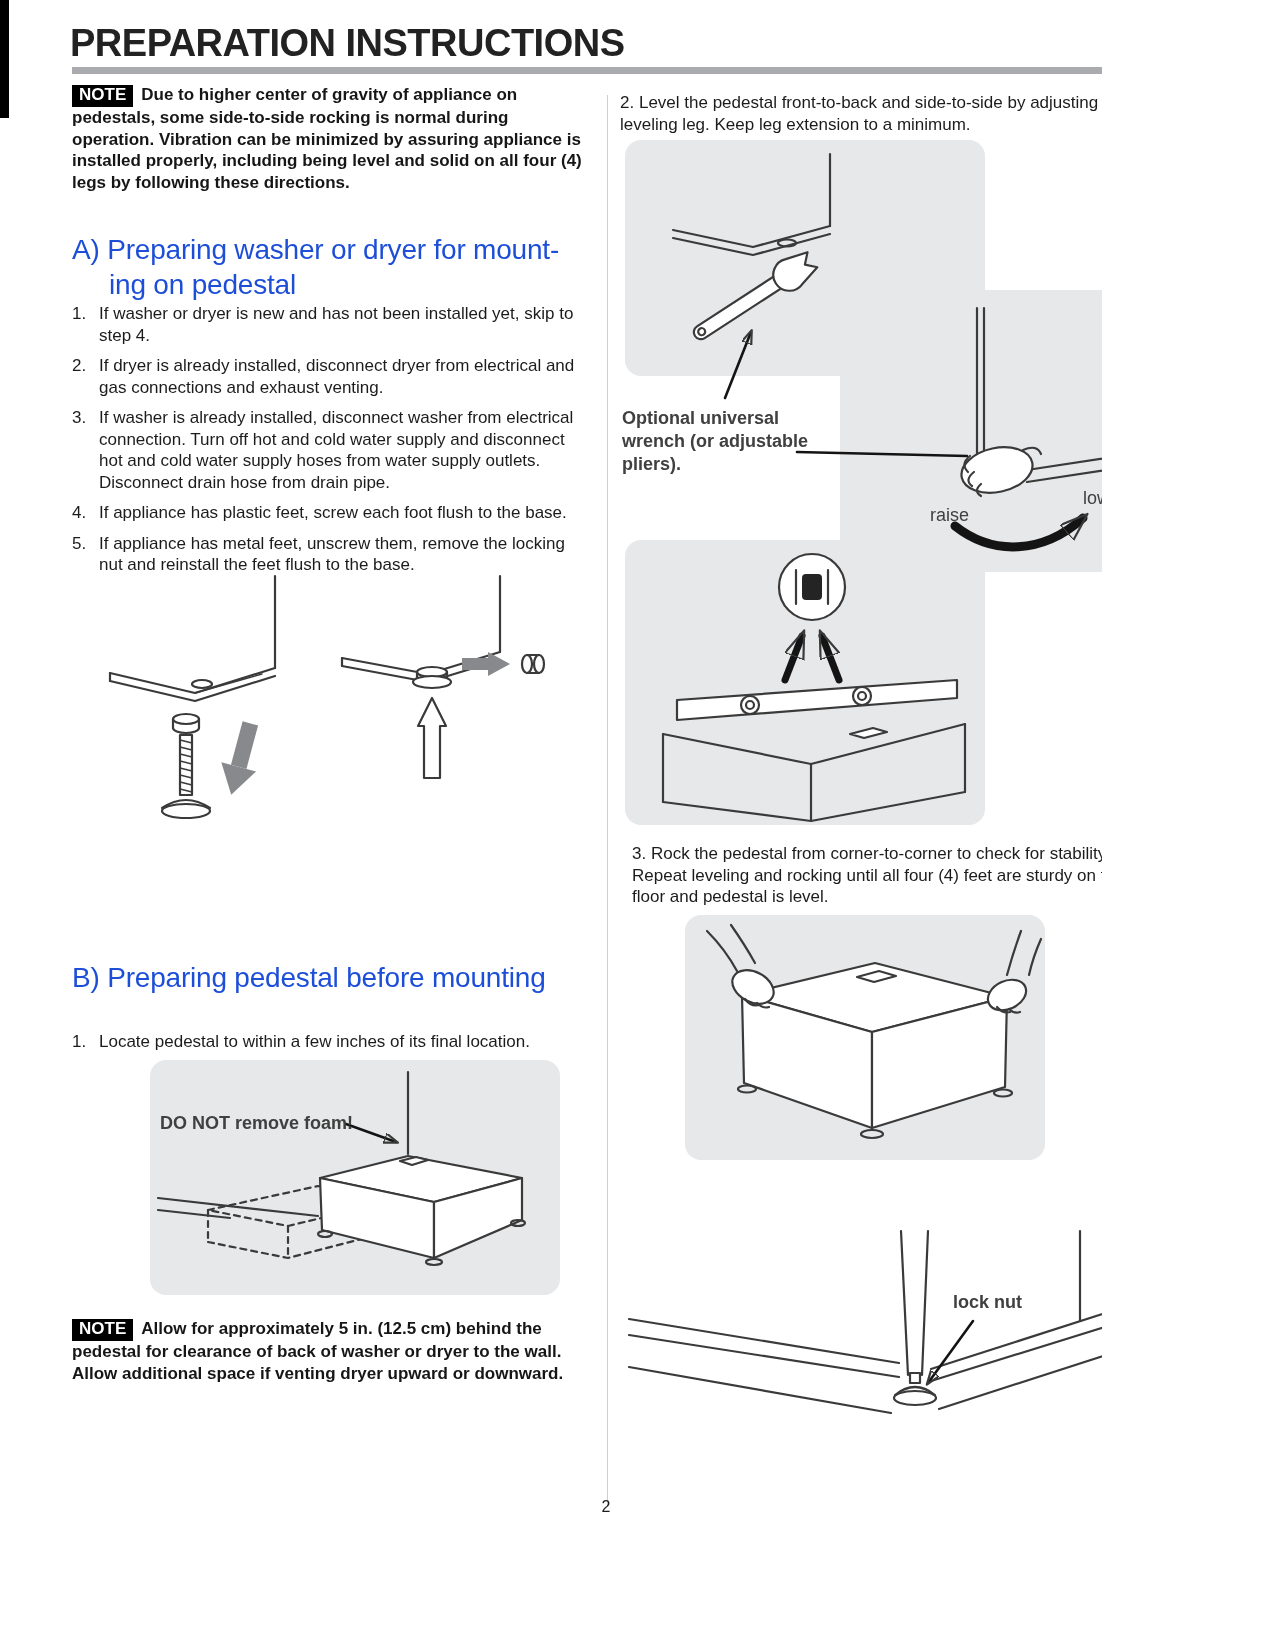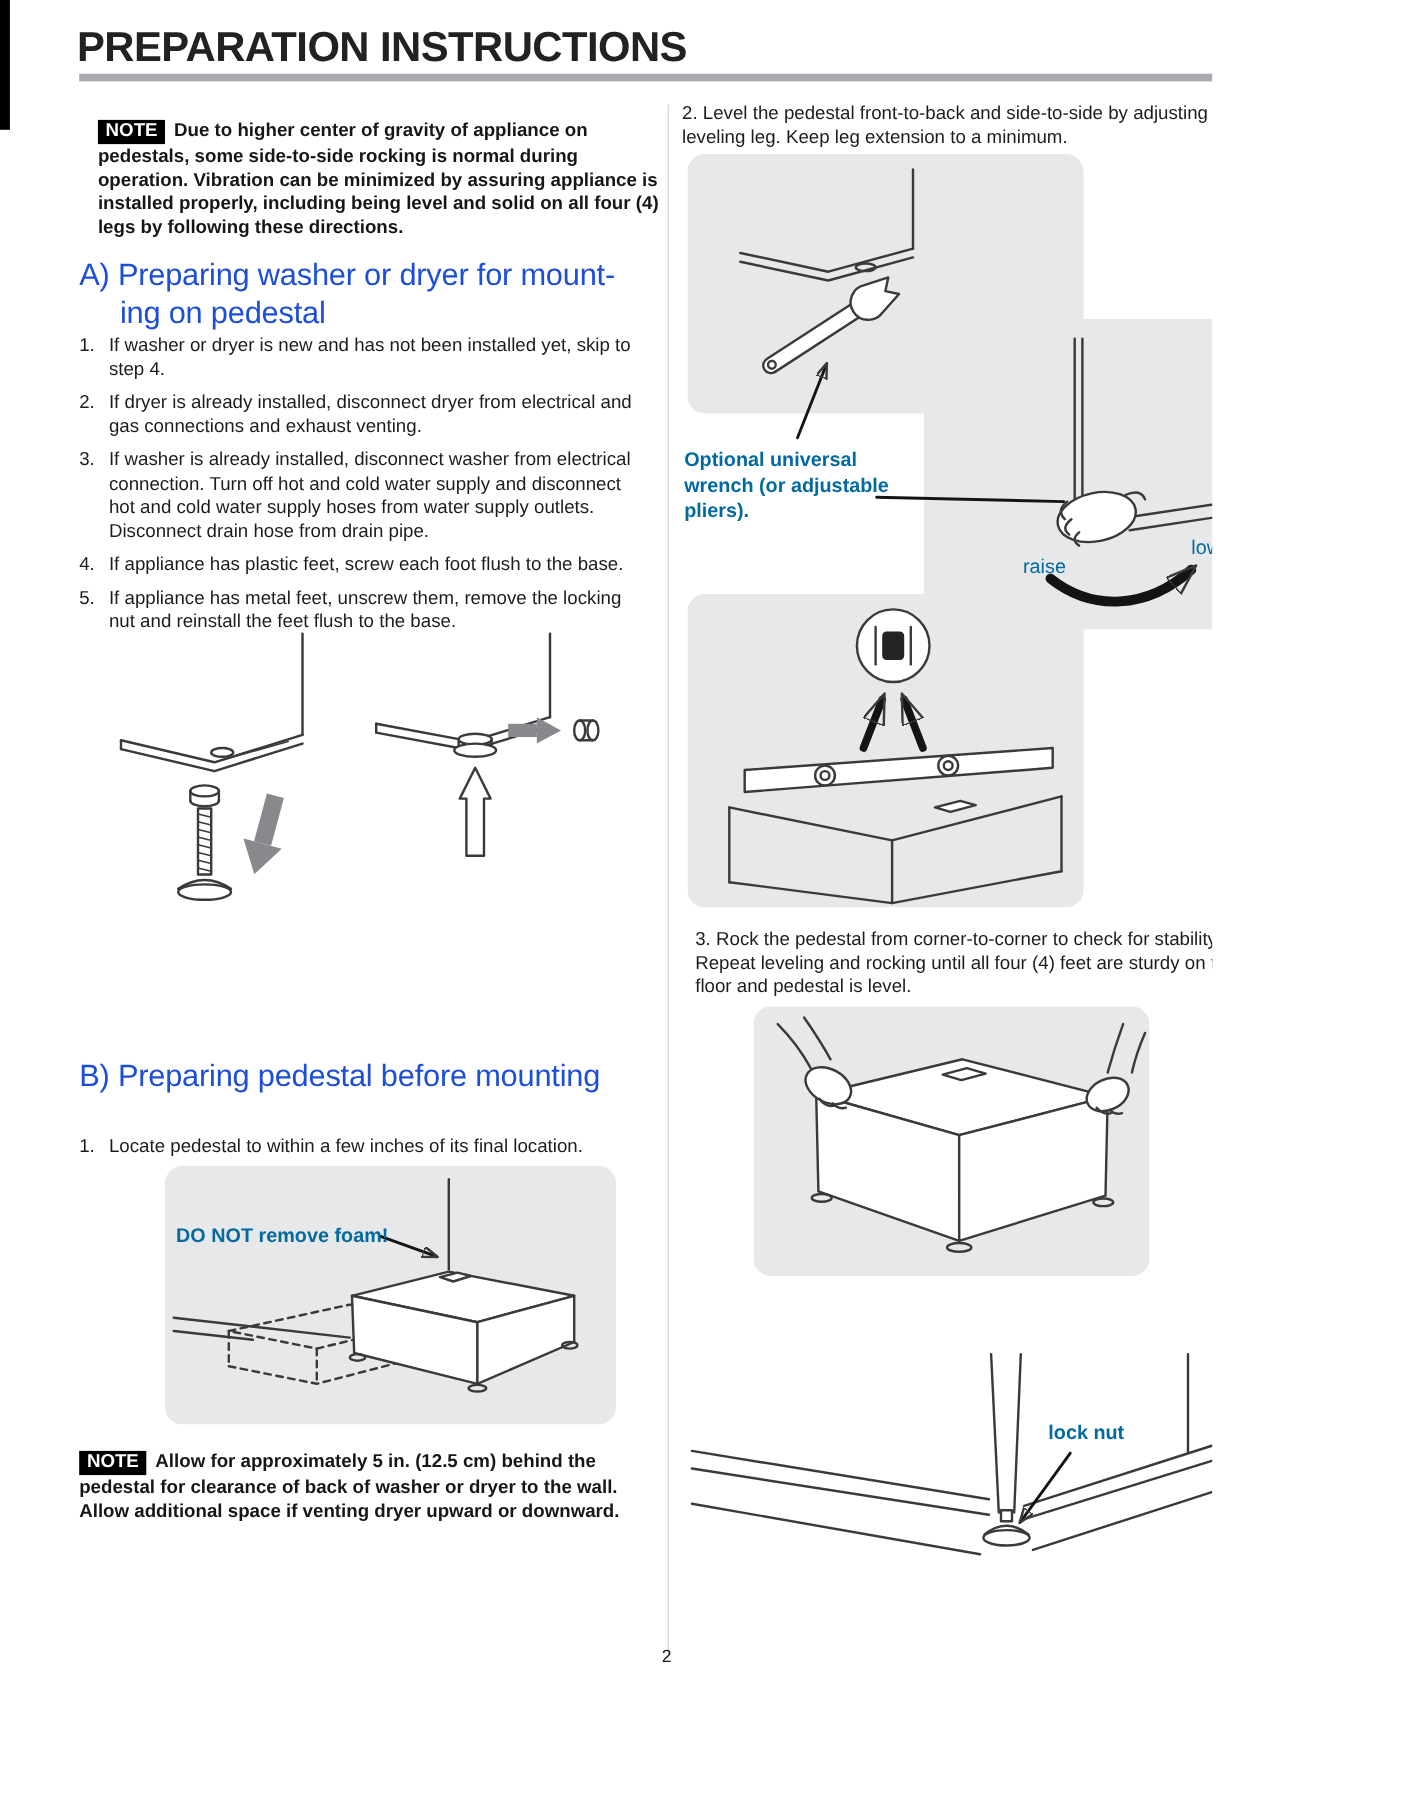--- a/index.html
+++ b/index.html
@@ -17,21 +17,21 @@
             padding:0 7px 2px 7px;margin-right:8px;line-height:20px;}
 
   .heading{font-size:28px;line-height:35px;color:#1d4ed8;letter-spacing:-0.2px;}
   .heading .l2{margin-left:37px;}
 
   .list .step{display:flex;margin-bottom:9px;}
   .step{font-size:17px;line-height:21.5px;}
   .step .num{flex:0 0 27px;}
   .step .txt{flex:1;}
 
-  .fig-label{position:absolute;font-size:18px;line-height:23px;font-weight:700;color:#0369a1;}
+  .fig-label{position:absolute;font-size:18px;line-height:23px;font-weight:700;color:#404040;}
   .fig-label.light{font-weight:400;}
 
   .pagenum{position:absolute;left:72px;top:1498px;width:1068px;text-align:center;
            font-size:16px;color:#1c1c1c;}
 
   
   .fig line,.fig path,.fig polygon,.fig ellipse,.fig circle,.fig rect{
     stroke:#3a3a3a;stroke-width:2.2;fill:none;stroke-linecap:round;stroke-linejoin:round;}
   .fig .panel{fill:#e7e8e9;stroke:none;}
   .fig .white{fill:#fff;}
@@ -46,21 +46,21 @@
 <body>
 
 <div class="page">
 
   <div class="print-mark"></div>
 
   <h1 class="title">PREPARATION INSTRUCTIONS</h1>
   <div class="title-rule"></div>
   <div class="col-divider"></div>
 
-  <p class="abs note" style="left:72px;top:108px;width:512px;margin-left:17px;">
+  <p class="abs note" style="left:72px;top:84px;width:512px;">
     <span class="note-tag">NOTE</span><span>Due to higher center of gravity of appliance on pedestals, some side-to-side rocking is normal during operation. Vibration can be minimized by assuring appliance is installed properly, including being level and solid on all four (4) legs by following these directions.</span>
   </p>
 
   <div class="abs heading" style="left:72px;top:232px;">
     <div>A) Preparing washer or dryer for mount-</div>
     <div class="l2">ing on pedestal</div>
   </div>
 
   <div class="abs list" style="left:72px;top:303px;width:514px;">
     <div class="step">

